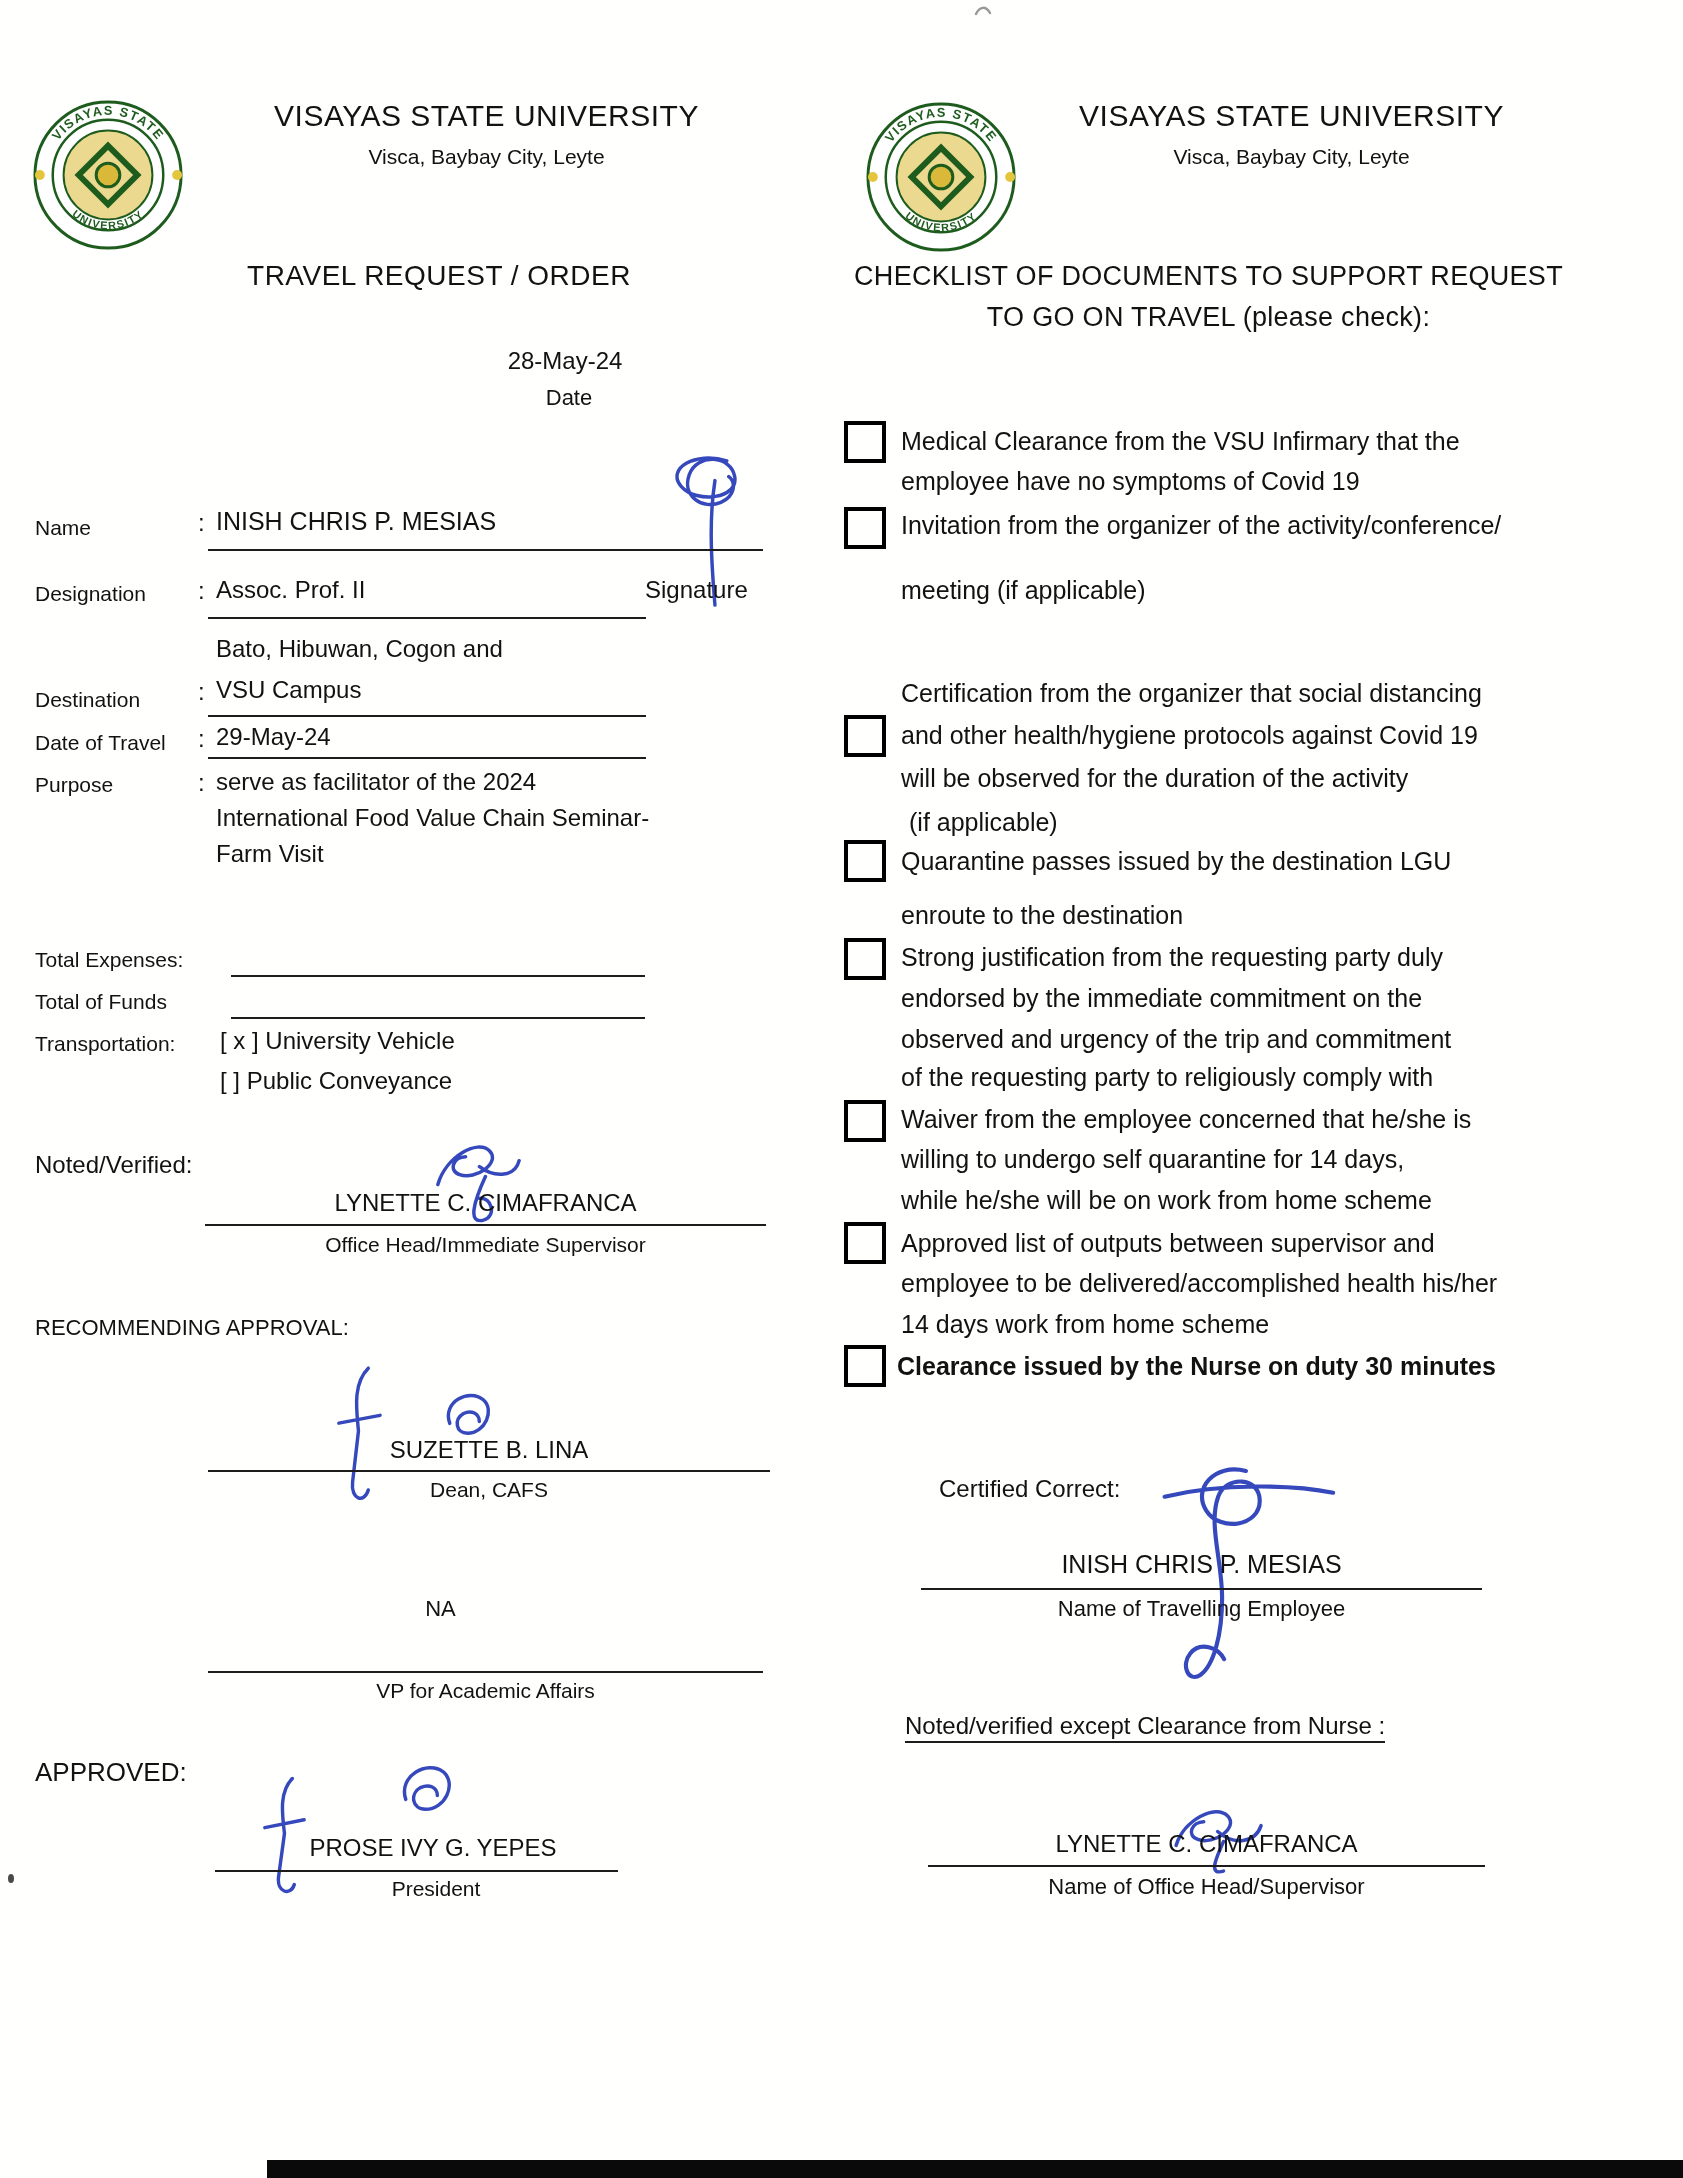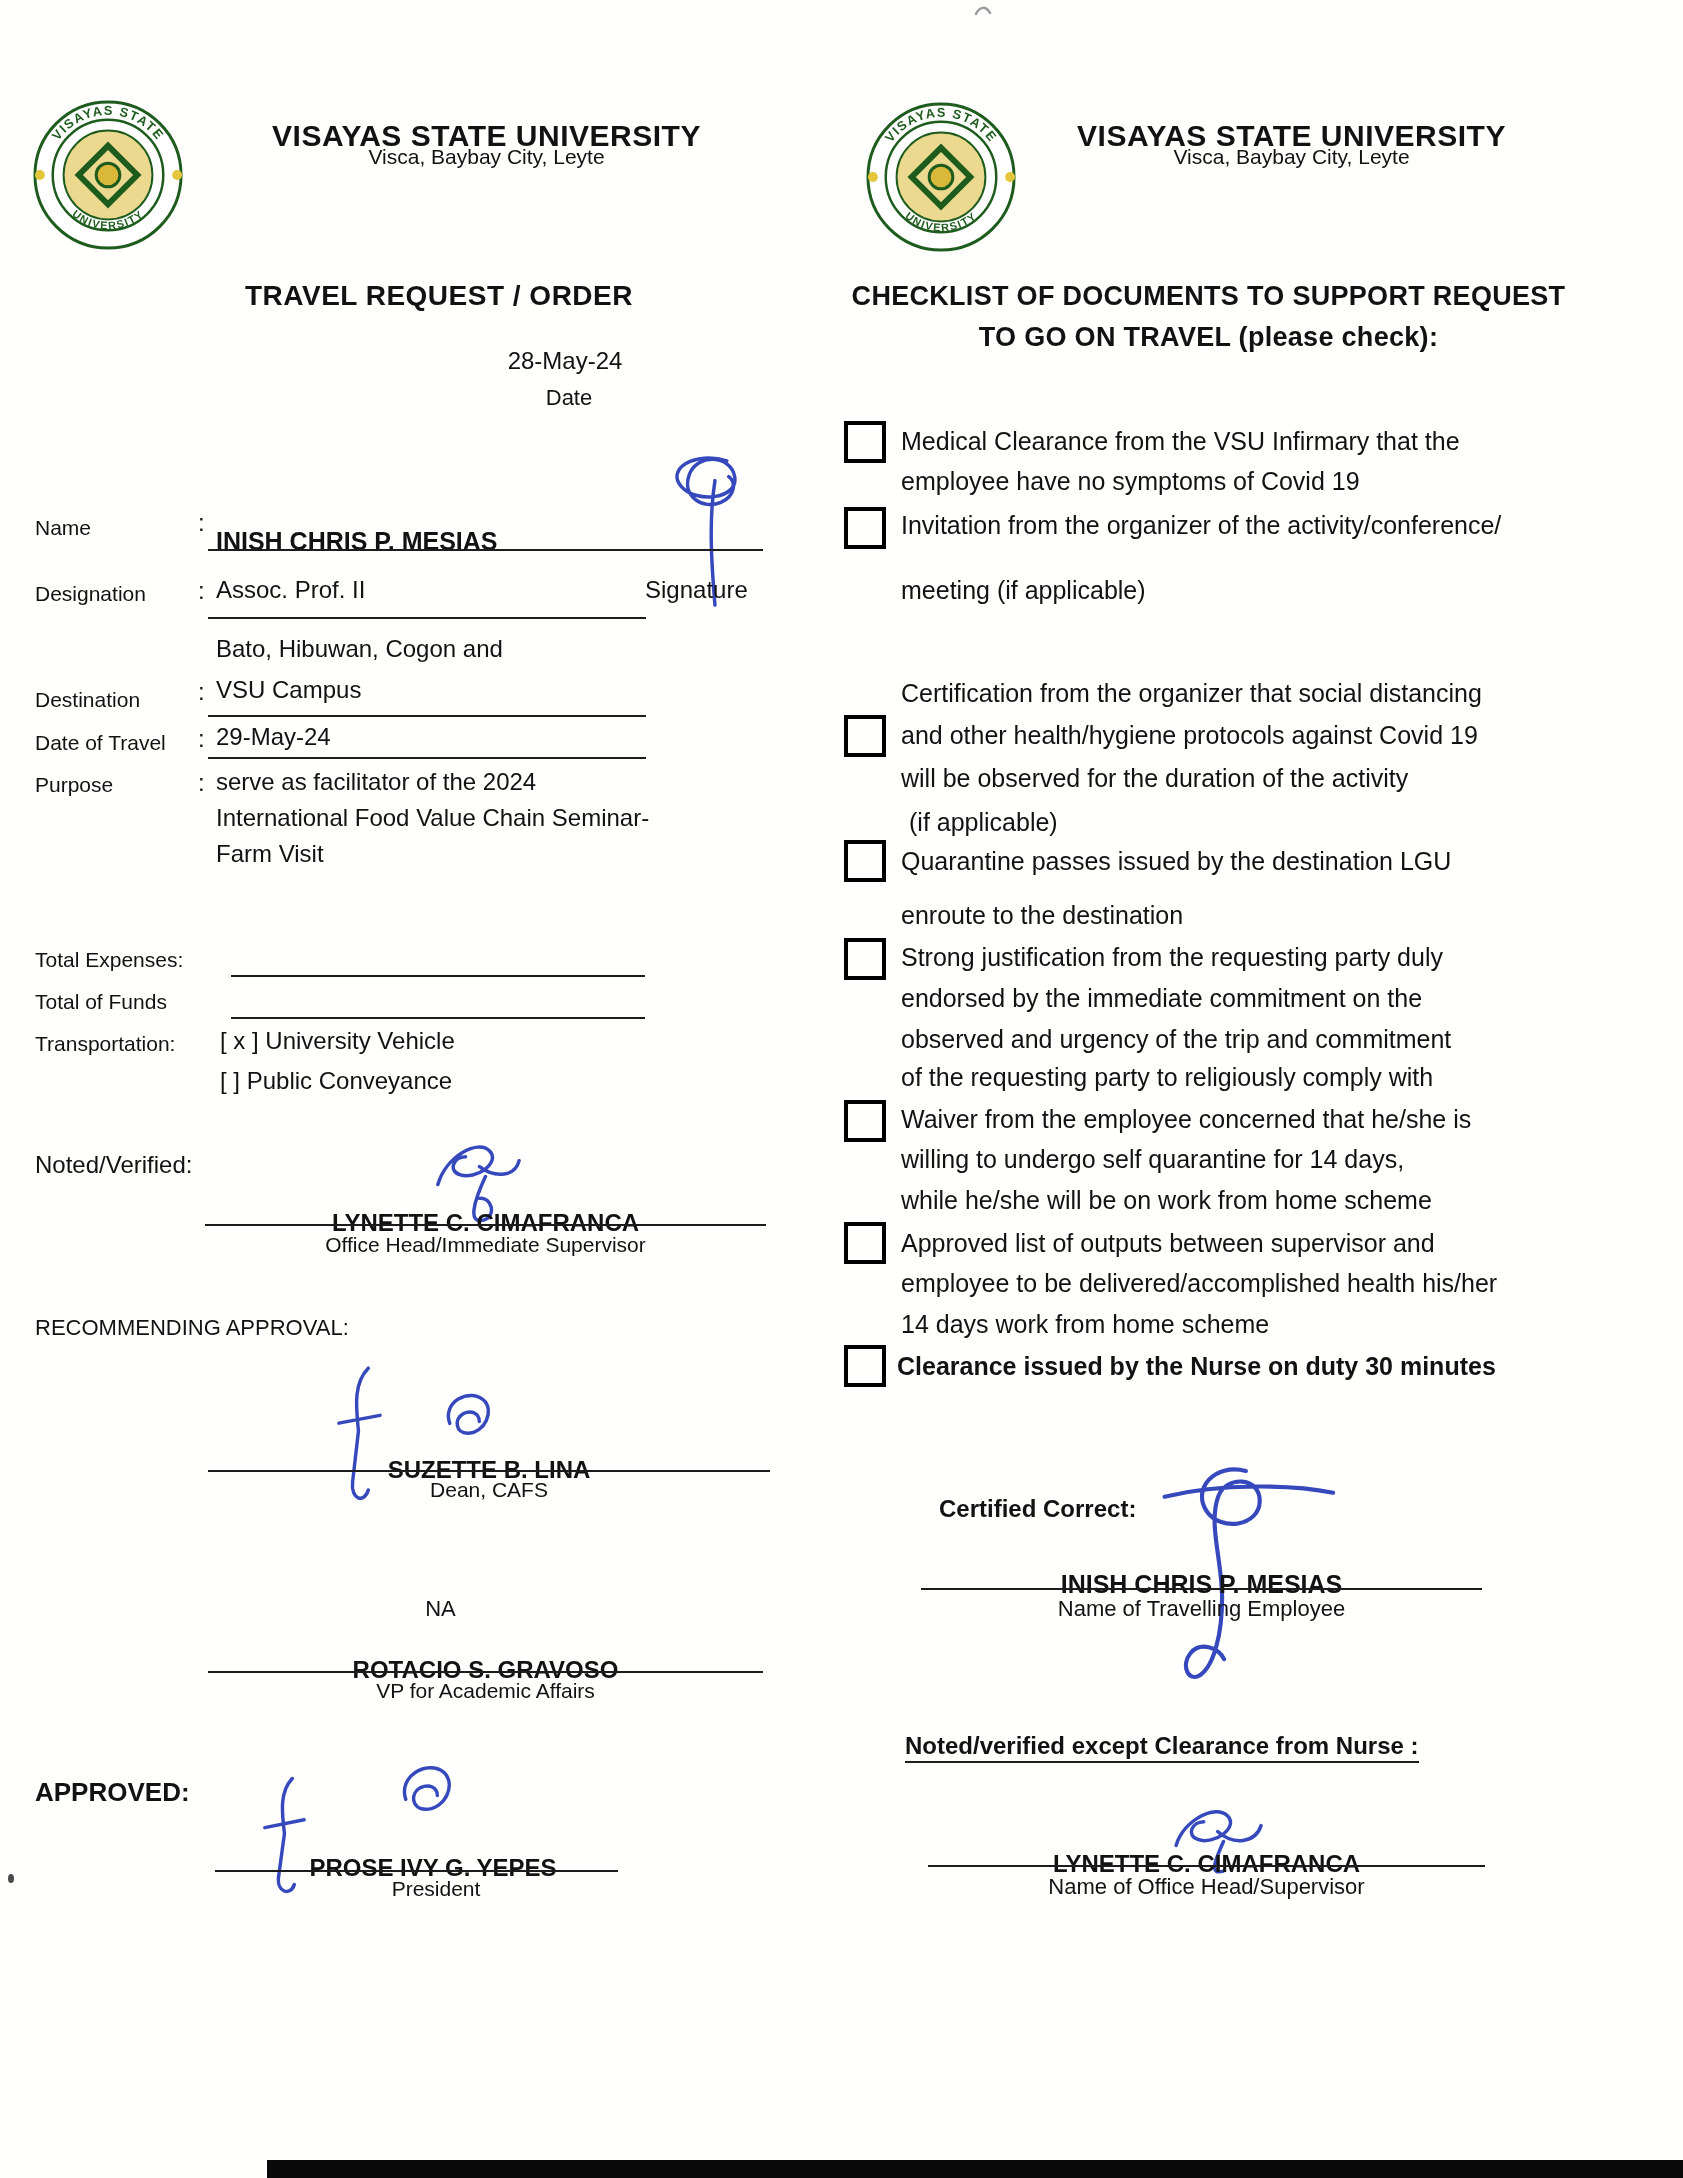--- a/index.html
+++ b/index.html
@@ -3,21 +3,21 @@
 <meta charset="utf-8">
 <style>
   * { margin:0; padding:0; box-sizing:border-box; }
   html,body { background:#d8d8d8; }
   .page {
     position:relative; width:1683px; height:2178px; margin:0 auto;
     background:#fffffd; overflow:hidden;
     font-family:"Liberation Sans", sans-serif; color:#121212;
   }
   .abs { position:absolute; }
-  .b { font-weight:bold;margin-top:20px; }
+  .b { font-weight:normal; }
   .center { text-align:center; }
   .t21 { font-size:21px; }
   .t22 { font-size:22px; }
   .t24 { font-size:24px; }
   .t25 { font-size:25px; }
   .t26 { font-size:26px; }
   .t27 { font-size:27px; letter-spacing:0.3px; }
   .t28 { font-size:28px; letter-spacing:0.5px; }
   .t30 { font-size:30px; letter-spacing:0.5px; }
   .rule { position:absolute; height:0; border-top:2px solid #1c1c1c; }
@@ -118,21 +118,20 @@
     <path d="M40,10 C24,26 28,52 30,74 L24,126 C22,144 36,148 40,134 M10,66 L52,58"></path>
   </svg>
   <svg class="abs ink" style="left:434px; top:1384px;" width="65" height="63" viewBox="0 0 66 64">
     <path d="M16,40 C8,18 36,4 50,16 C62,26 52,50 34,50 C22,50 20,36 30,30 C38,26 46,30 46,38"></path>
   </svg>
   <div class="abs center b t24" style="left:208px; top:1436px; width:562px;">SUZETTE B. LINA</div>
   <div class="rule" style="left:208px; top:1470px; width:562px;"></div>
   <div class="abs center t21" style="left:208px; top:1478px; width:562px;">Dean, CAFS</div>
 
   <div class="abs center t22" style="left:208px; top:1596px; width:465px;">NA</div>
-  <div class="abs center b t24" style="left:208px; top:1636px; width:555px;">ROTACIO S. GRAVOSO</div>
   <div class="rule" style="left:208px; top:1671px; width:555px;"></div>
   <div class="abs center t21" style="left:208px; top:1679px; width:555px;">VP for Academic Affairs</div>
 
   <div class="abs b t26" style="left:35px; top:1757px;">APPROVED:</div>
   <svg class="abs ink" style="left:255px; top:1770px;" width="55" height="131" viewBox="0 0 56 132">
     <path d="M38,8 C24,22 28,46 30,64 L24,108 C22,124 36,128 40,116 M10,58 L50,50"></path>
   </svg>
   <svg class="abs ink" style="left:388px; top:1754px;" width="75" height="75" viewBox="0 0 76 76">
     <path d="M18,46 C10,22 40,6 56,18 C70,30 58,56 38,56 C24,56 22,40 33,34 C42,30 50,34 50,42"></path>
   </svg>

